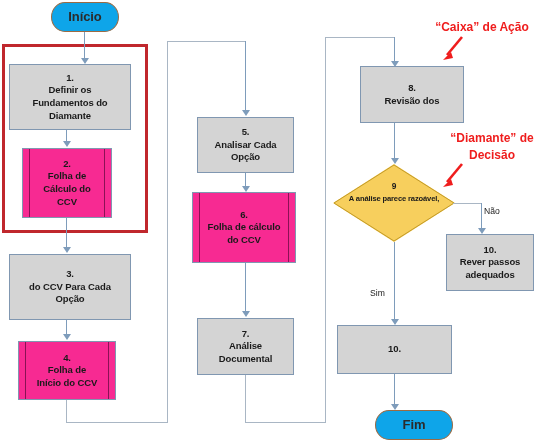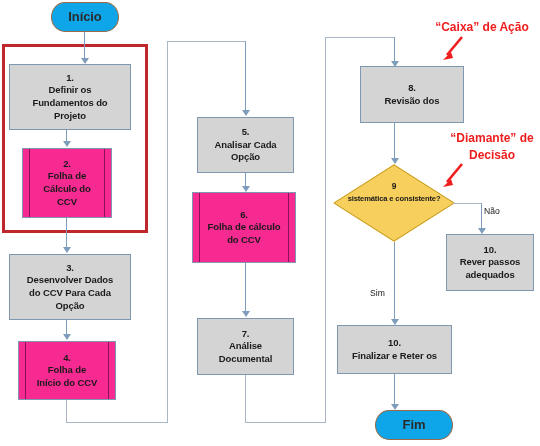--- a/index.html
+++ b/index.html
@@ -136,39 +136,38 @@
     <span class="ln">Início</span>
   </div>
 
   <div class="ln-v" style="left:84px;top:32px;height:28px;"></div>
   <div class="arrow-d" style="left:80.5px;top:58px;"></div>
 
   <div class="node proc" style="left:9px;top:64px;width:122px;height:66px;">
     <span class="ln">1.</span>
     <span class="ln">Definir os</span>
     <span class="ln">Fundamentos do</span>
-    <span class="ln">Projeto</span>
+    <span class="ln">Diamante</span>
   </div>
 
   <div class="ln-v" style="left:66px;top:130px;height:14px;"></div>
   <div class="arrow-d" style="left:62.5px;top:141px;"></div>
 
   <div class="node doc" style="left:22px;top:148px;width:90px;height:70px;">
     <span class="ln">2.</span>
     <span class="ln">Folha de</span>
     <span class="ln">Cálculo do</span>
     <span class="ln">CCV</span>
   </div>
 
   <div class="ln-v" style="left:66px;top:218px;height:32px;"></div>
   <div class="arrow-d" style="left:62.5px;top:247px;"></div>
 
   <div class="node proc" style="left:9px;top:254px;width:122px;height:66px;">
     <span class="ln">3.</span>
-    <span class="ln">Desenvolver Dados</span>
     <span class="ln">do CCV Para Cada</span>
     <span class="ln">Opção</span>
   </div>
 
   <div class="ln-v" style="left:66px;top:320px;height:18px;"></div>
   <div class="arrow-d" style="left:62.5px;top:334px;"></div>
 
   <div class="node doc" style="left:18px;top:341px;width:98px;height:59px;">
     <span class="ln">4.</span>
     <span class="ln">Folha de</span>
@@ -223,42 +222,41 @@
   <div class="ln-v" style="left:394px;top:123px;height:39px;"></div>
   <div class="arrow-d" style="left:390.5px;top:158px;"></div>
 
   <div class="diamond-wrap" style="left:333px;top:164px;width:122px;height:78px;">
     <div class="diamond-shape"></div>
     <svg class="diamond-outline" width="122" height="78" viewBox="0 0 122 78">
       <polygon points="61,1 121,39 61,77 1,39" fill="none" stroke="#c39b28" stroke-width="1"></polygon>
     </svg>
     <div class="diamond-txt">
       <span class="num">9</span>
-      <span class="ln">sistemática e consistente?</span>
+      <span class="ln">A análise parece razoável,</span>
     </div>
   </div>
 
   <div class="ln-thin-h" style="left:453px;top:203px;width:29px;"></div>
   <div class="ln-v" style="left:481px;top:203px;height:28px;"></div>
   <div class="arrow-d" style="left:477.5px;top:228px;"></div>
   <div class="branch-lbl" style="left:484px;top:206px;">Não</div>
 
   <div class="node proc" style="left:446px;top:234px;width:88px;height:57px;">
     <span class="ln">10.</span>
     <span class="ln">Rever passos</span>
     <span class="ln">adequados</span>
   </div>
 
   <div class="ln-v" style="left:394px;top:242px;height:80px;"></div>
   <div class="arrow-d" style="left:390.5px;top:319px;"></div>
   <div class="branch-lbl" style="left:370px;top:288px;">Sim</div>
 
   <div class="node proc" style="left:337px;top:325px;width:115px;height:49px;">
     <span class="ln">10.</span>
-    <span class="ln">Finalizar e Reter os</span>
   </div>
 
   <div class="ln-v" style="left:394px;top:374px;height:34px;"></div>
   <div class="arrow-d" style="left:390.5px;top:404px;"></div>
 
   <div class="node term" style="left:375px;top:410px;width:78px;height:30px;">
     <span class="ln">Fim</span>
   </div>
 
   <div class="anno" style="left:429px;top:19px;width:106px;">

